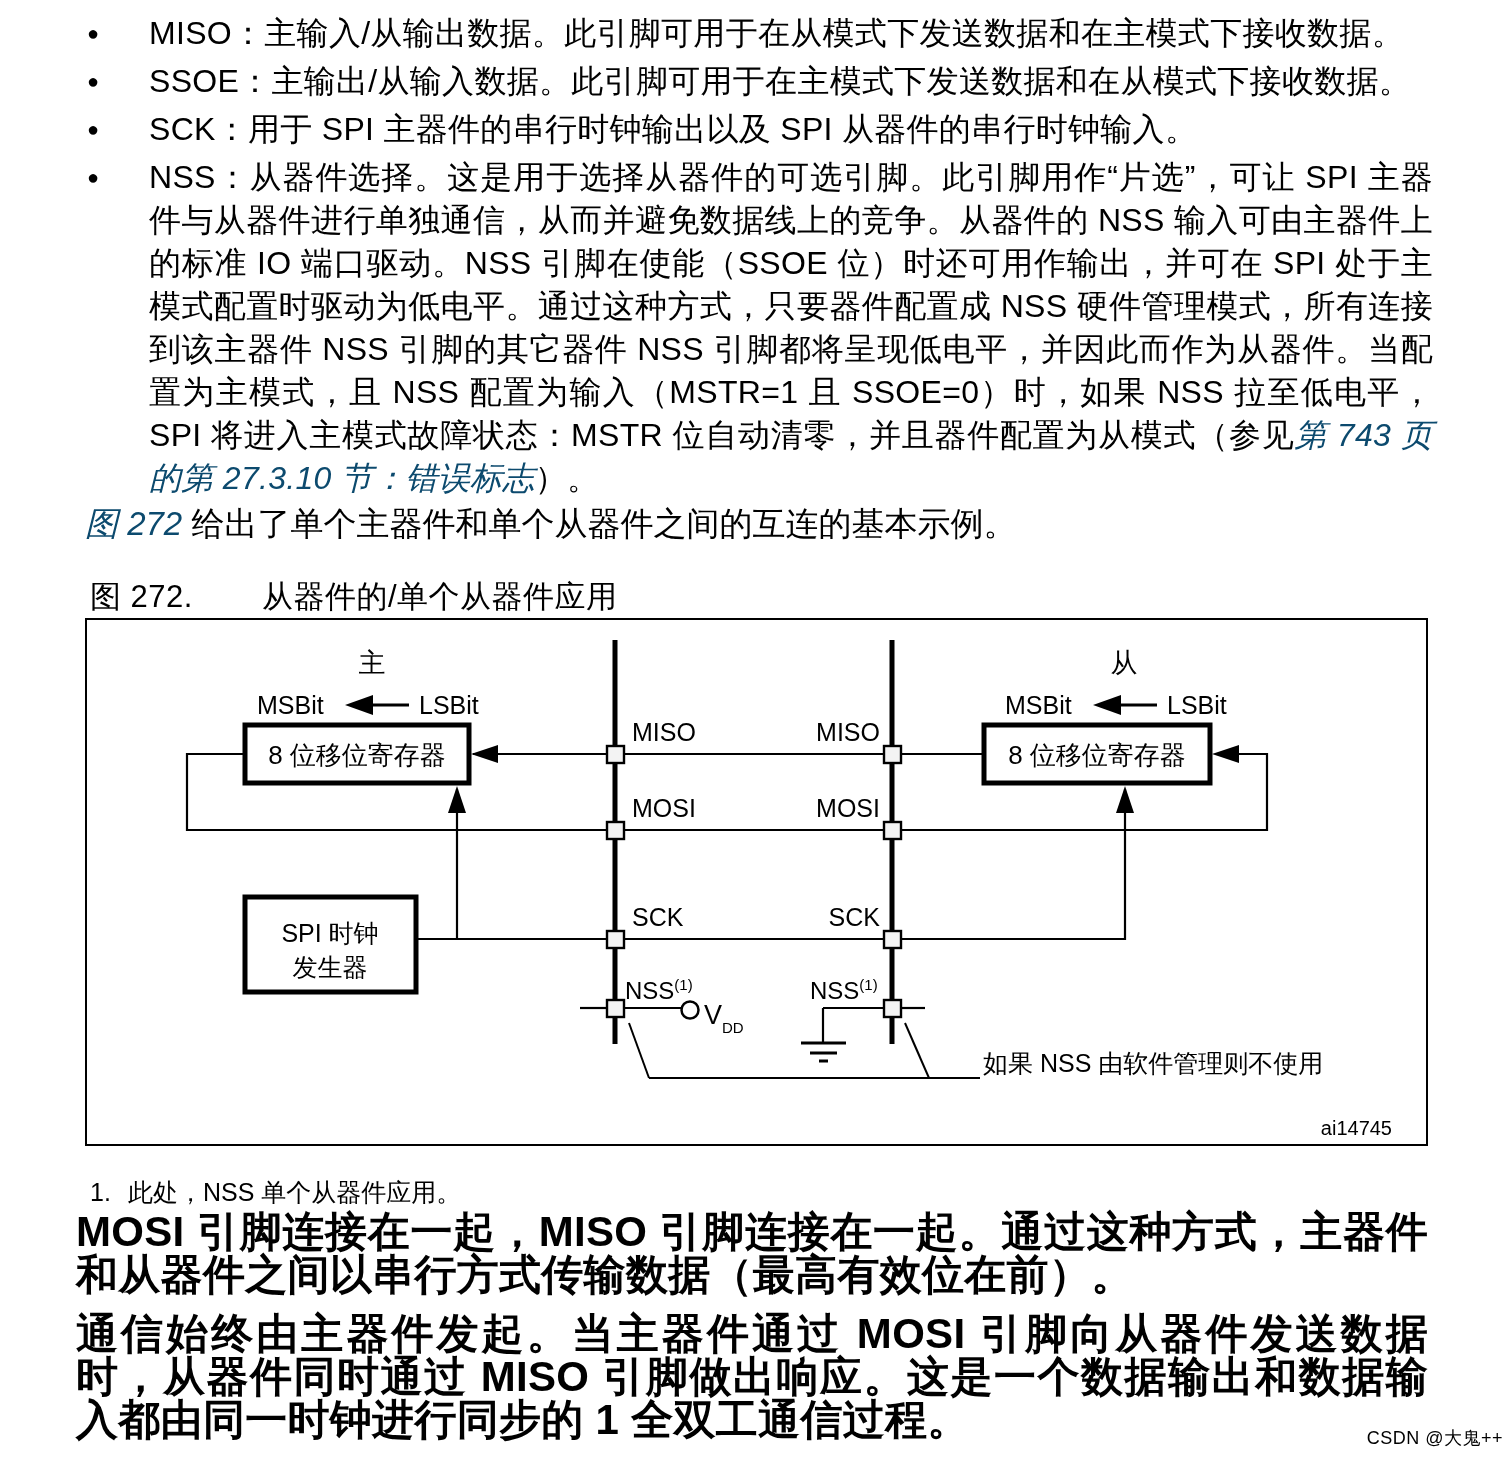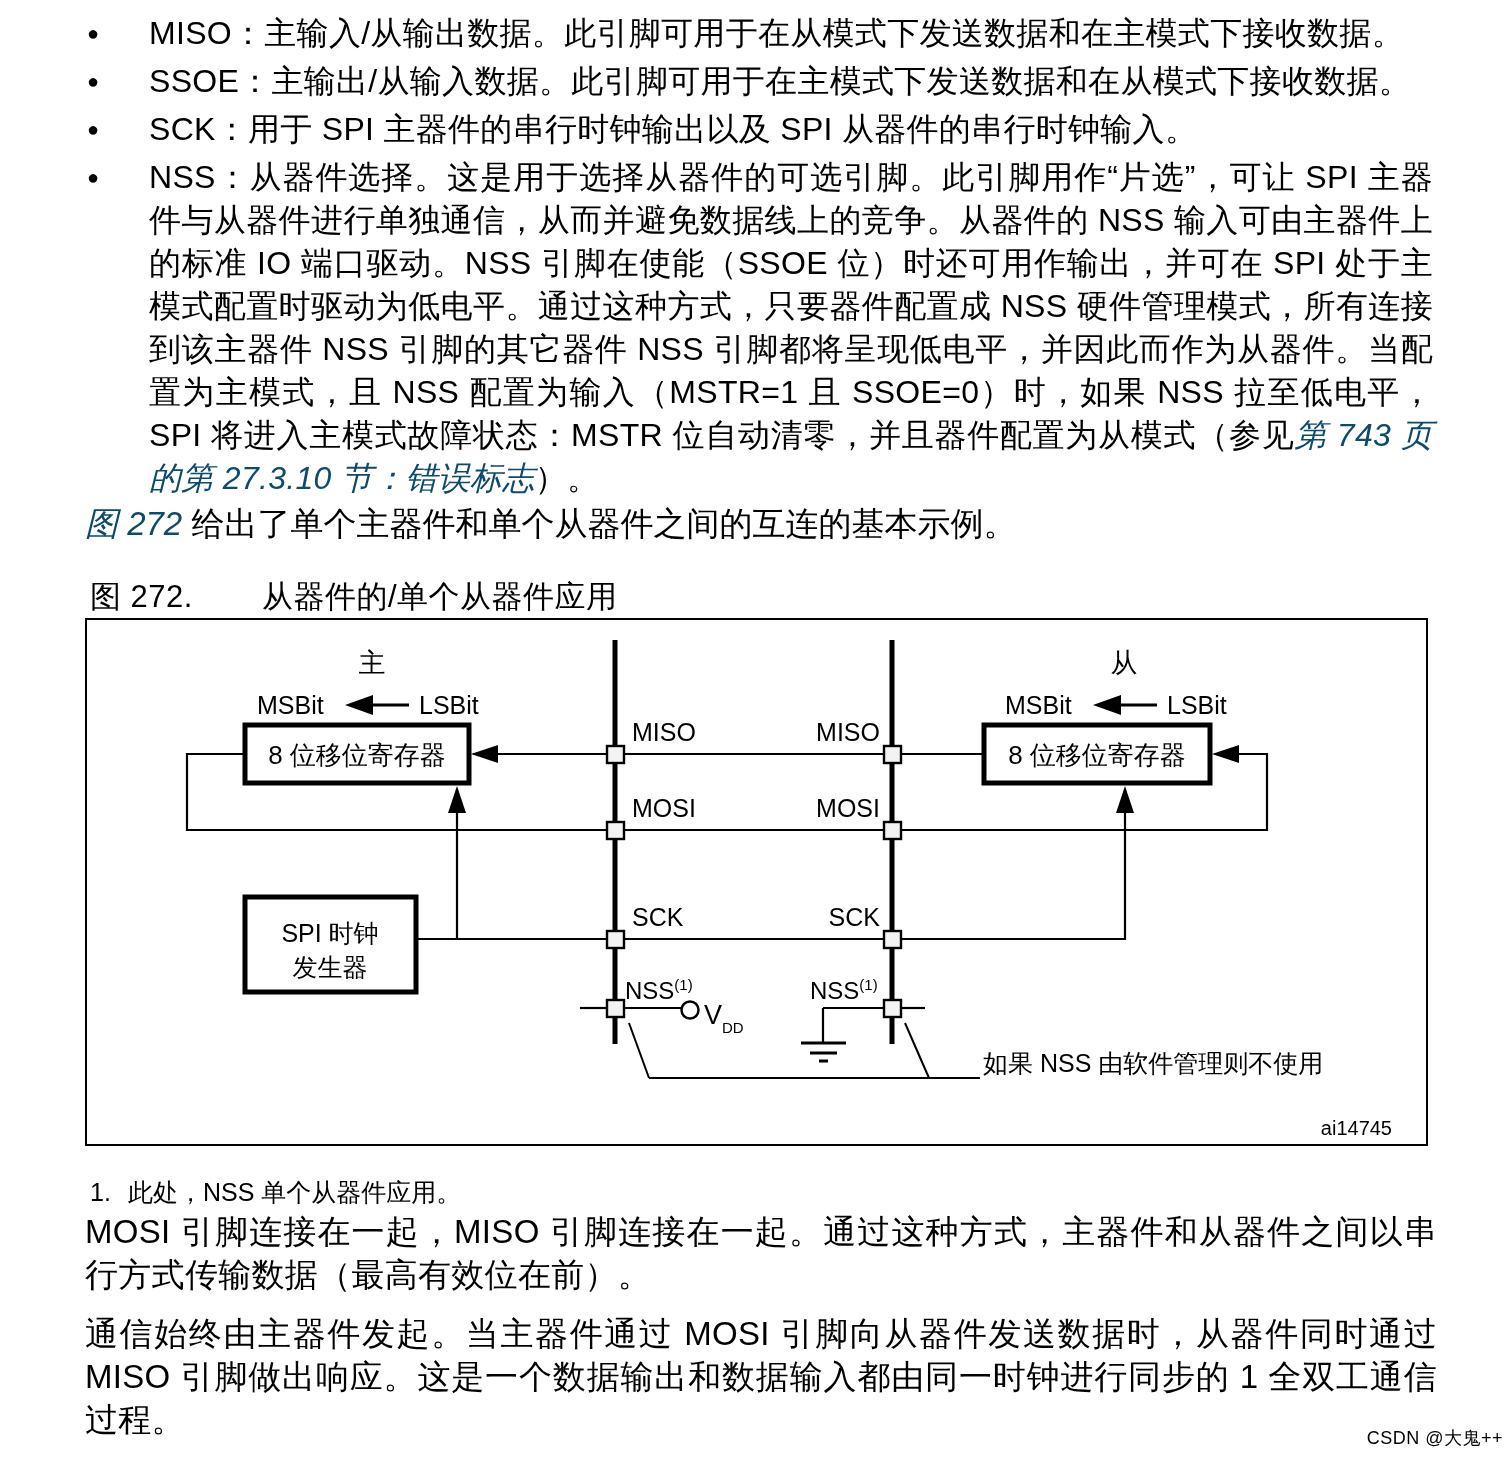--- a/index.html
+++ b/index.html
@@ -21,21 +21,21 @@
 
   .figtitle { top:576px; font-size:31px; font-weight:normal; letter-spacing:0.5px; }
   .figlabel { left:90px; }
   .figname  { left:262px; }
 
   .figbox { left:85px; top:618px; width:1343px; height:528px; border:2px solid #000; background:#fff; }
 
   .footnote { left:90px; top:1176px; font-size:25px; line-height:32px; }
   .footnote .fno { display:inline-block; width:38px; }
 
-  .para { left:85px; width:1352px; font-size:33px; line-height:43px; text-align:justify; letter-spacing:0.3px; }
+  .para { left:76px; width:1352px; font-size:42px; line-height:43px; text-align:justify; letter-spacing:0.3px;font-weight:bold; }
   .para1 { top:1210px; }
   .para2 { top:1312px; }
 
   .watermark { right:8px; top:1426px; font-size:18px; color:#000000; letter-spacing:0.5px; }
 
   svg text { font-family:"Liberation Sans", sans-serif; fill:#000; }
 </style>
 </head>
 <body>
 

